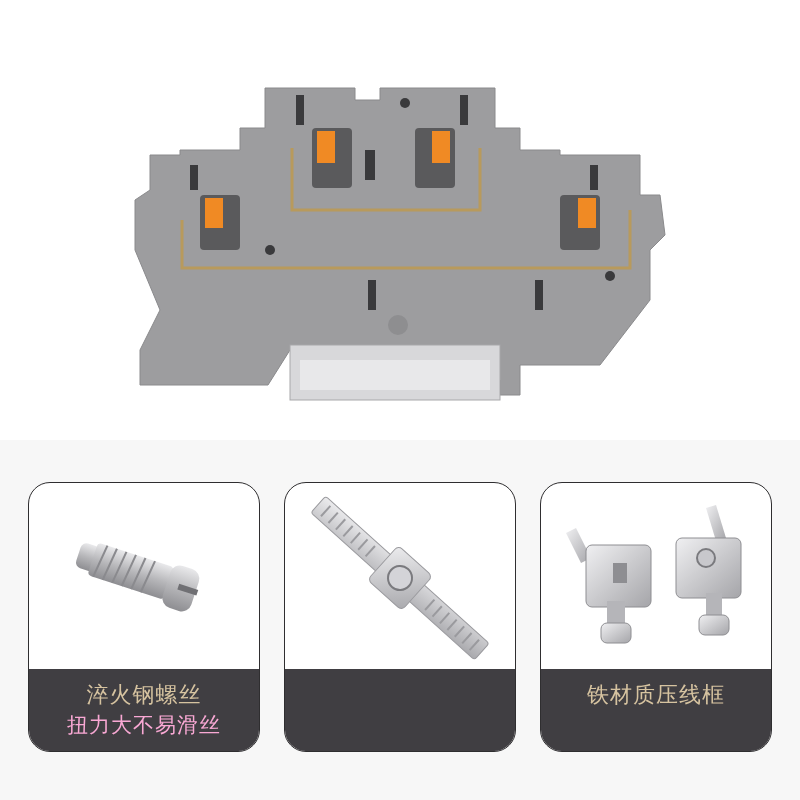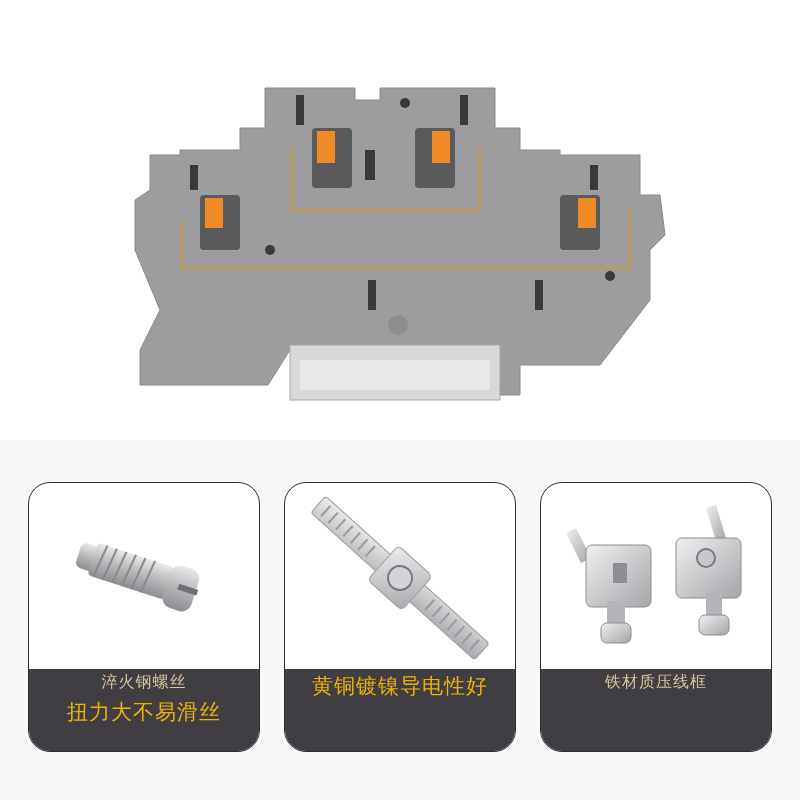--- a/index.html
+++ b/index.html
@@ -2,22 +2,22 @@
 <html><head>
 <meta charset="utf-8">
 <style>
   html, body { margin:0; padding:0; }
   body { width:800px; height:800px; background:#f7f7f7; position:relative; overflow:hidden; font-family:"DejaVu Sans", sans-serif; }
   .hero { position:absolute; left:0; top:0; width:800px; height:440px; background:#ffffff; }
   .hero svg { position:absolute; left:0; top:0; }
   .card { position:absolute; top:482px; width:232px; height:270px; border:1.5px solid #2f2e30; border-radius:22px; background:#fff; overflow:hidden; box-sizing:border-box; }
   .card .img { position:absolute; left:0; top:0; width:100%; height:186px; }
   .card .band { position:absolute; left:0; top:186px; width:100%; height:84px; background:#403e42; text-align:center; }
-  .card .t1 { color:#d6c3a0; font-size:16px; line-height:26px; margin-top:0; letter-spacing:1px; }
-  .card .t2 { color:#eab308; font-size:21px; line-height:26px; margin-top:4px; letter-spacing:1px; }
+  .card .t1 { color:#d6c3a0; font-size:22px; line-height:26px; margin-top:13px; letter-spacing:1px; }
+  .card .t2 { color:#f9a8d4; font-size:21px; line-height:26px; margin-top:4px; letter-spacing:1px; }
 </style>
 </head>
 <body>
 
 <div class="hero">
   <svg width="800" height="440" viewBox="0 0 800 440">
 
     <path d="M150 155 L180 155 L180 150 L240 150 L240 128 L265 128 L265 88 L355 88 L355 100 L380 100 L380 88 L495 88 L495 128 L520 128 L520 150 L560 150 L560 155 L640 155 L640 195 L660 195 L665 235 L650 250 L650 300 L600 365 L520 365 L520 395 L500 395 L500 380 L320 380 L320 395 L300 395 L300 365 L290 350 L268 385 L140 385 L140 350 L160 310 L135 250 L135 200 L150 190 Z" fill="#9d9d9f" stroke="#8a8a8c" stroke-width="1"></path>
 
     <rect x="290" y="345" width="210" height="55" fill="#d8d8da" stroke="#a8a8aa"></rect>
@@ -116,21 +116,20 @@
             <line x1="195" y1="88" x2="195" y2="102"></line>
           <line x1="205" y1="88" x2="205" y2="102"></line>
             <line x1="215" y1="88" x2="215" y2="102"></line>
         </g>
         <rect x="92" y="72" width="46" height="46" rx="5" fill="url(#metal2)" stroke="#9a9a9e"></rect>
         <circle cx="115" cy="95" r="12" fill="#d4d4d8" stroke="#7a7a7e" stroke-width="2"></circle>
       </g>
     </svg>
   </div>
   <div class="band">
-    <div class="t2">黄铜镀镍导电性好</div>
   </div>
 </div>
 
 <div class="card" style="left:540px;padding-left:40px;">
   <div class="img">
     <svg width="232" height="186" viewBox="0 0 232 186">
       <defs>
         <linearGradient id="metal3" x1="0" y1="0" x2="1" y2="1">
           <stop offset="0" stop-color="#f0f0f2"></stop>
             <stop offset="1" stop-color="#a5a5a9"></stop>

